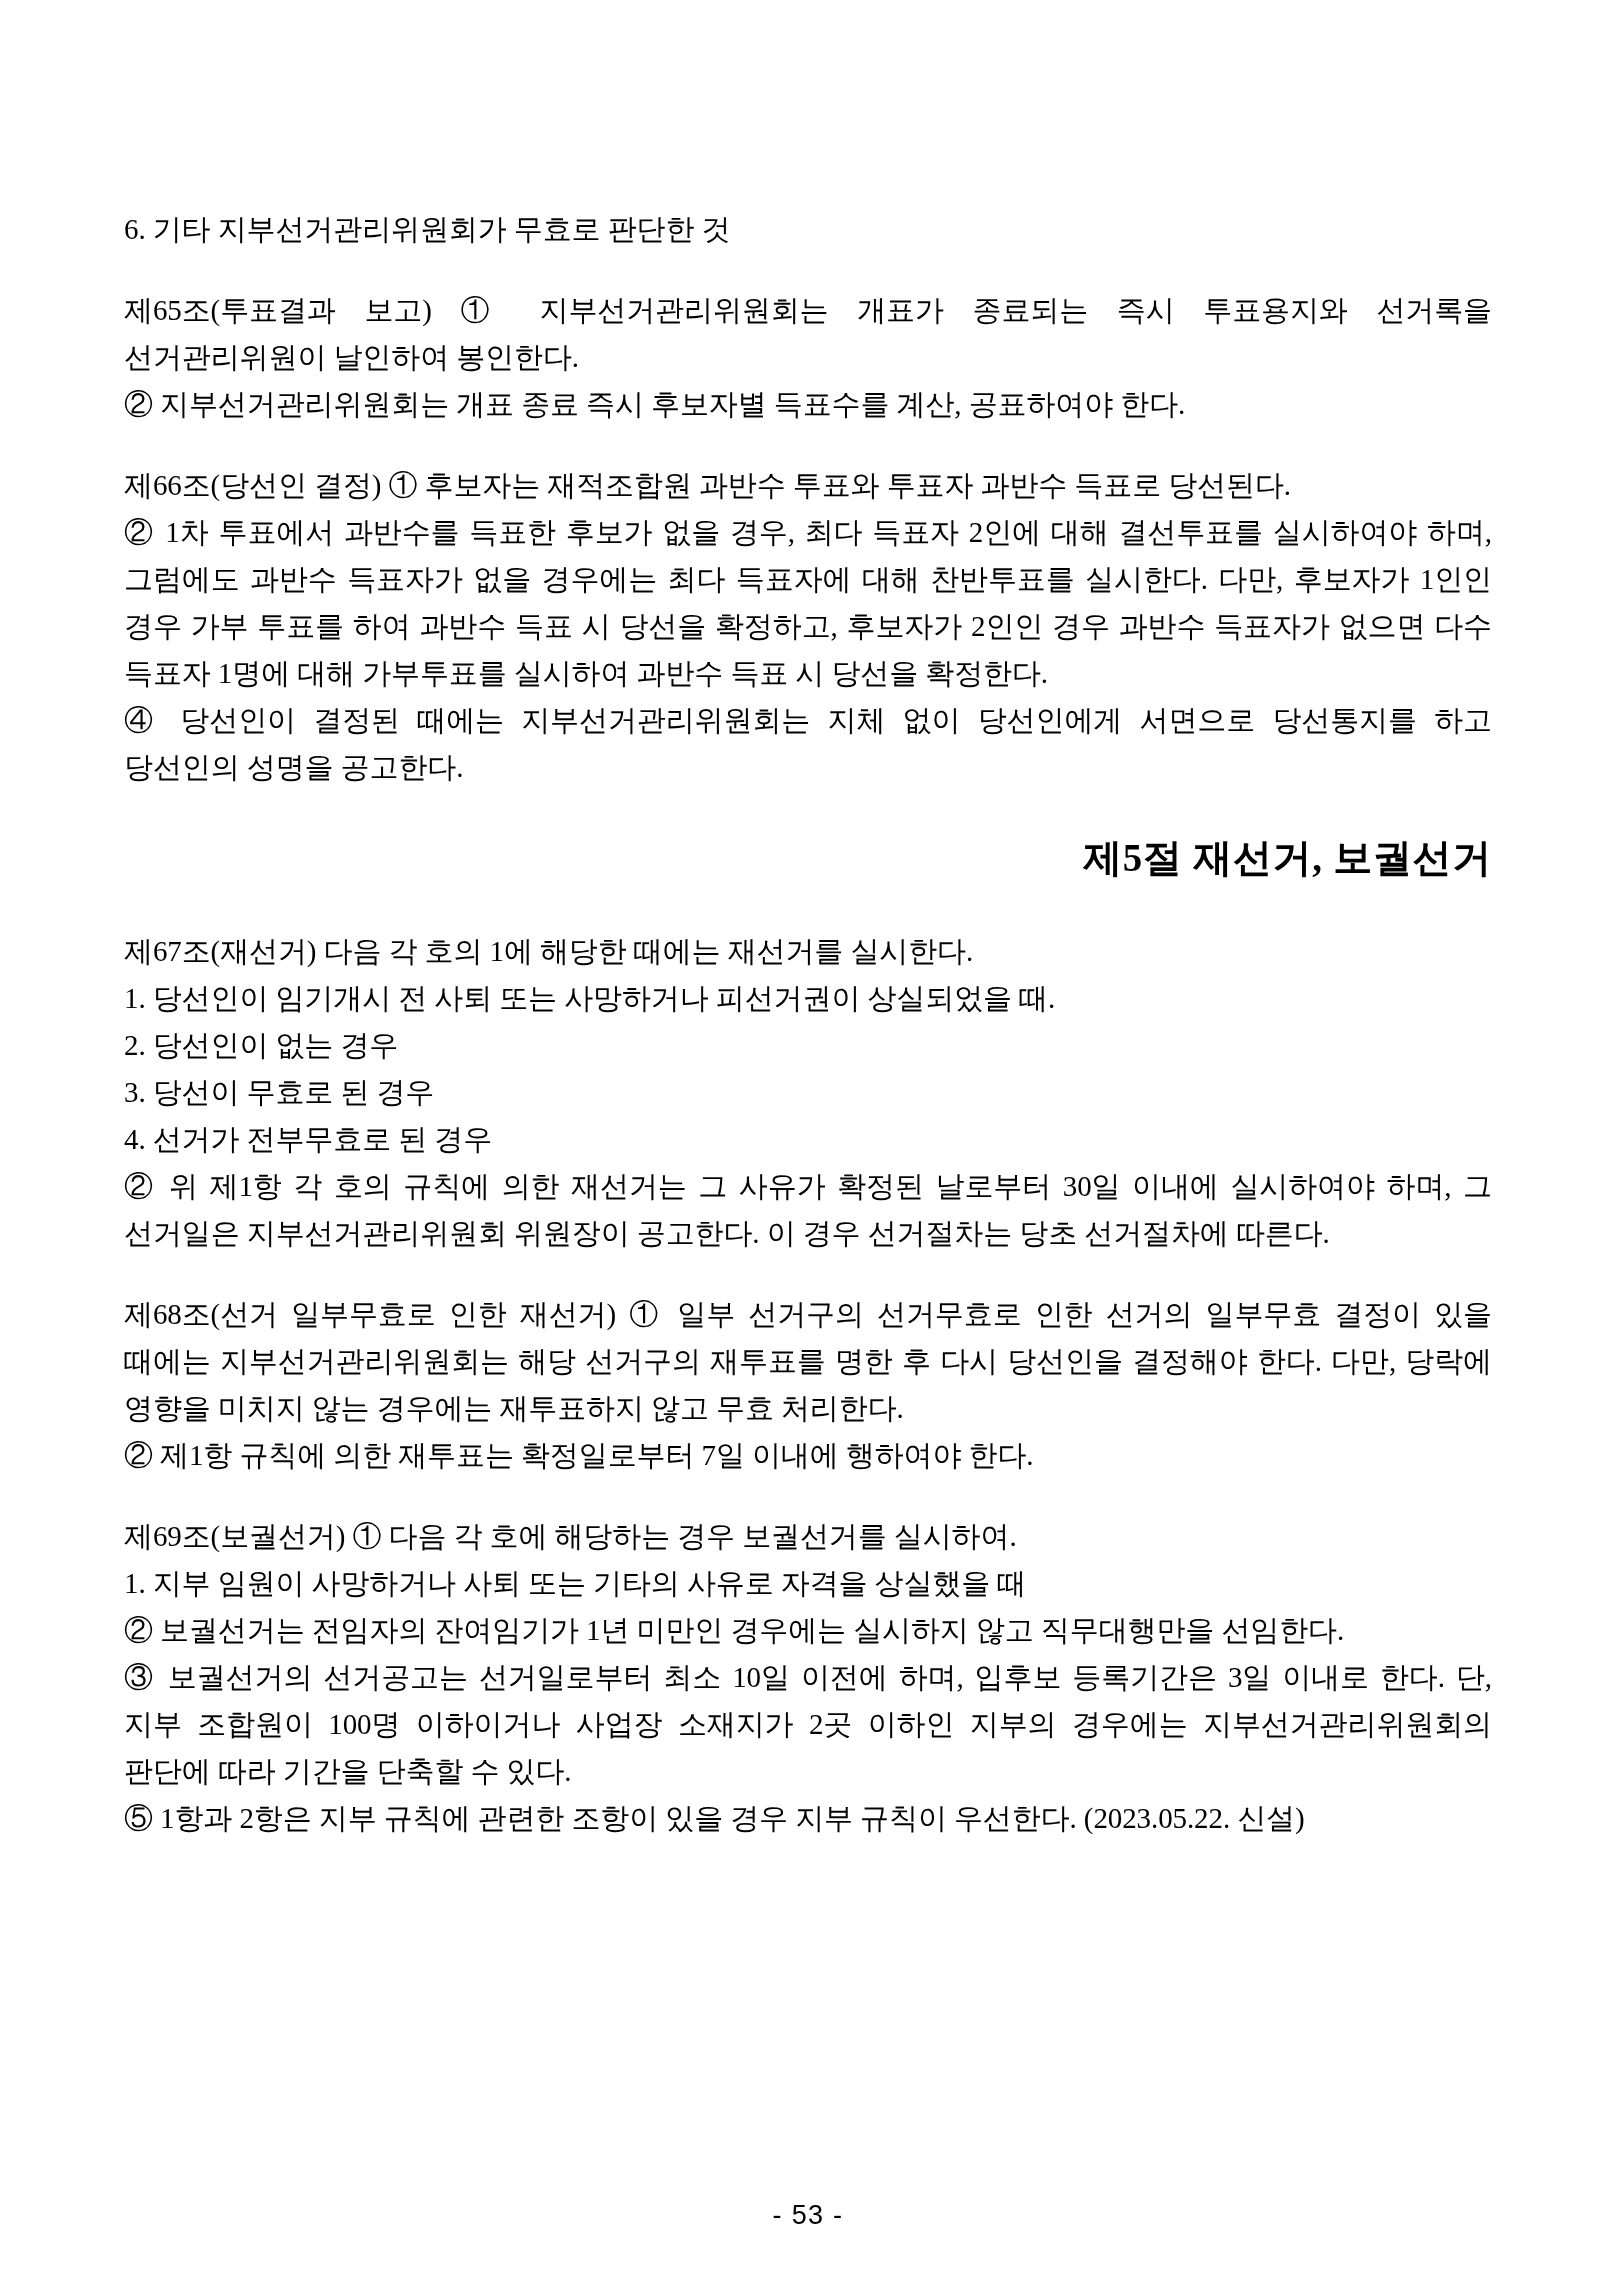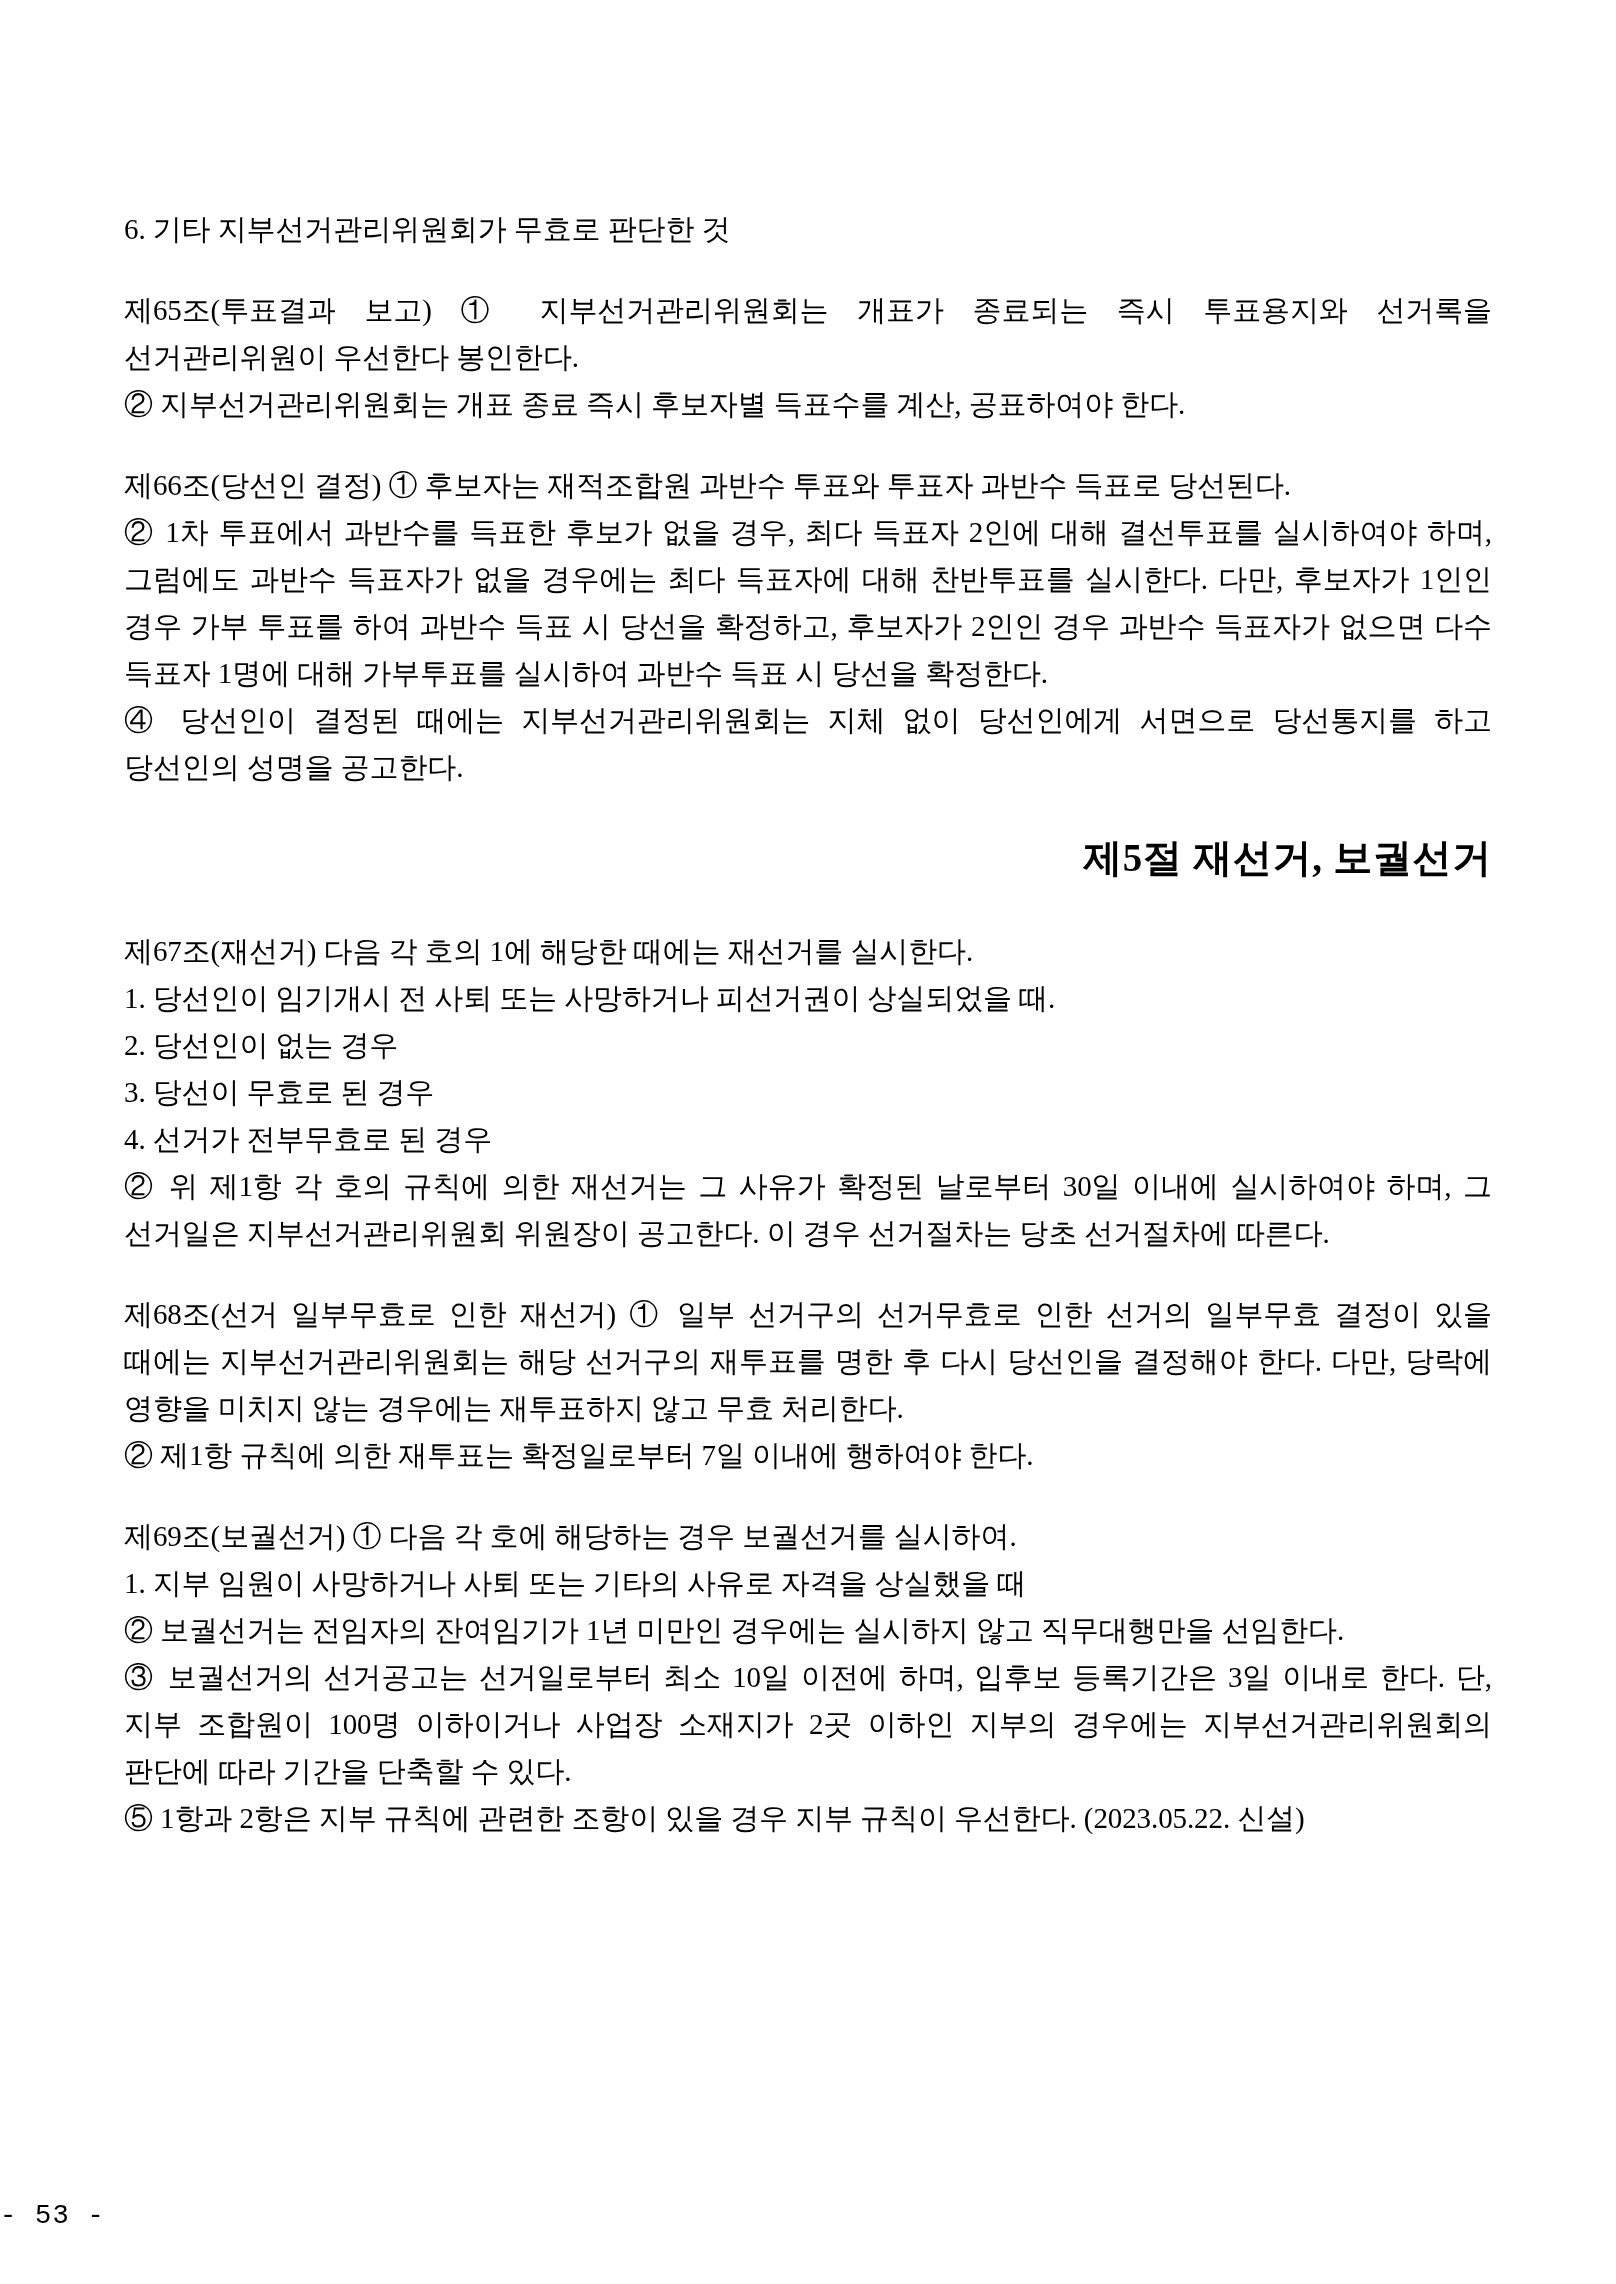--- a/index.html
+++ b/index.html
@@ -42,36 +42,37 @@
   }
   .heading-block {
     padding-top: 40px;
     padding-bottom: 43px;
   }
   .footer {
     position: absolute;
     left: 0;
     right: 0;
     bottom: 77px;
+    text-align: center;
     font-size: 27px;
     letter-spacing: 1.3px;
-    font-family: Liberation Mono, monospace;
+    font-family: Liberation Sans, sans-serif;
   }
   .block { margin: 0; padding: 0; }
 </style>
 </head>
 <body>
 
 <div class="page">
   <div class="body-col">
 
     <p class="para block">6. 기타 지부선거관리위원회가 무효로 판단한 것</p>
     <div class="gap-md"></div>
 
-    <p class="para block">제65조(투표결과 보고) ① 지부선거관리위원회는 개표가 종료되는 즉시 투표용지와 선거록을 선거관리위원이 우선한다 봉인한다.</p>
+    <p class="para block">제65조(투표결과 보고) ① 지부선거관리위원회는 개표가 종료되는 즉시 투표용지와 선거록을 선거관리위원이 날인하여 봉인한다.</p>
     <p class="para block">② 지부선거관리위원회는 개표 종료 즉시 후보자별 득표수를 계산, 공표하여야 한다.</p>
     <div class="gap-md"></div>
 
     <p class="para block">제66조(당선인 결정) ① 후보자는 재적조합원 과반수 투표와 투표자 과반수 득표로 당선된다.</p>
     <p class="para block">② 1차 투표에서 과반수를 득표한 후보가 없을 경우, 최다 득표자 2인에 대해 결선투표를 실시하여야 하며, 그럼에도 과반수 득표자가 없을 경우에는 최다 득표자에 대해 찬반투표를 실시한다. 다만, 후보자가 1인인 경우 가부 투표를 하여 과반수 득표 시 당선을 확정하고, 후보자가 2인인 경우 과반수 득표자가 없으면 다수 득표자 1명에 대해 가부투표를 실시하여 과반수 득표 시 당선을 확정한다.</p>
     <p class="para block">④ 당선인이 결정된 때에는 지부선거관리위원회는 지체 없이 당선인에게 서면으로 당선통지를 하고 당선인의 성명을 공고한다.</p>
 
     <div class="heading-block">
       <h2 class="section-heading">제5절 재선거, 보궐선거</h2>
     </div>

